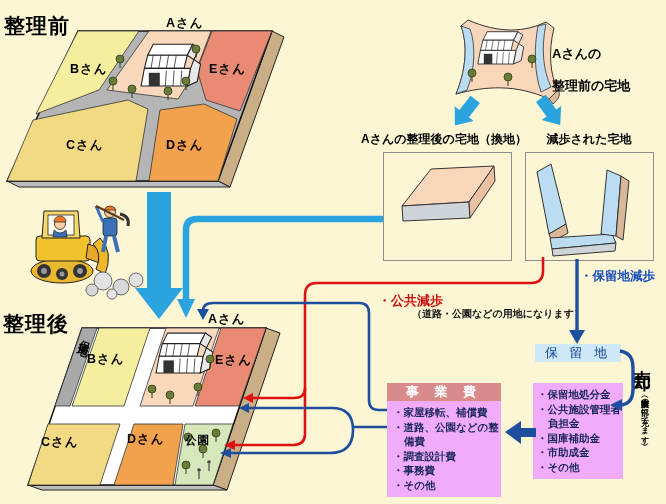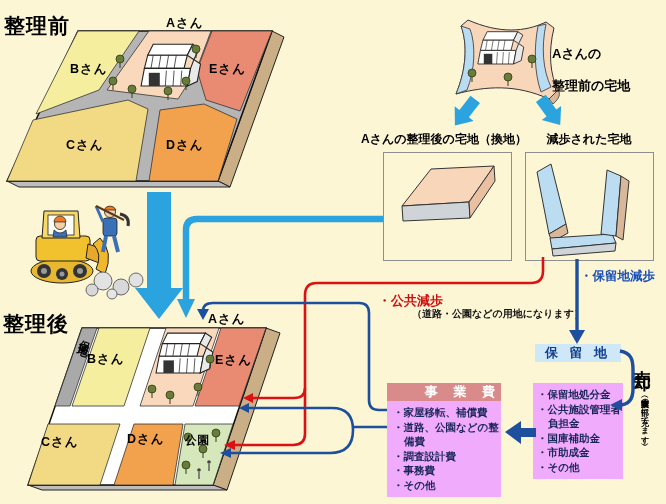--- a/index.html
+++ b/index.html
@@ -15,27 +15,27 @@
   .piece-lbl{font-size:13px;}
   .blue-note{font-size:12.5px;color:#1b50b8;}
   .red-note{font-size:13px;color:#cc1111;}
   .small-note{font-size:10px;font-weight:bold;color:#111;}
   .v-strip{writing-mode:vertical-rl;text-orientation:upright;font-size:11px;line-height:13px;
            transform:rotate(19deg);transform-origin:top center;letter-spacing:2px;}
   .v-big{writing-mode:vertical-rl;text-orientation:upright;font-size:18px;letter-spacing:3px;}
   .v-small{writing-mode:vertical-rl;text-orientation:upright;font-size:8px;font-weight:bold;letter-spacing:0px;}
   .flow-box{position:absolute;z-index:2;}
   .flow-header{background:#d98b8b;color:#fff;font-weight:bold;text-align:center;font-size:13px;}
-  .jigyohi .flow-header{height:18px;line-height:18px;letter-spacing:6px;text-align:right;}
+  .jigyohi .flow-header{height:18px;line-height:18px;letter-spacing:6px;}
   .zaigen .flow-header{height:17px;line-height:17px;letter-spacing:8px;}
   .flow-body{background:#f0abfc;padding:4px 2px 5px 6px;}
   .flow-item{font-size:10.5px;line-height:14.5px;font-weight:bold;color:#1a2558;
              padding-left:11px;text-indent:-11px;white-space:normal;}
   .horyu-box{position:absolute;left:535px;top:344px;width:86px;height:18px;line-height:18px;
-             background:#cfe8f8;color:#123f8e;font-weight:bold;font-size:13px;text-align:center;
+             background:#cfe8f8;color:#123f8e;font-weight:normal;font-size:13px;text-align:center;
              letter-spacing:4px;z-index:2;}
 </style>
 </head>
 <body>
 
 <div class="stage">
 
   <div class="outline-box" style="left:383px;top:152px;width:127px;height:107px;"></div>
   <div class="outline-box" style="left:525px;top:152px;width:127px;height:107px;"></div>
 

